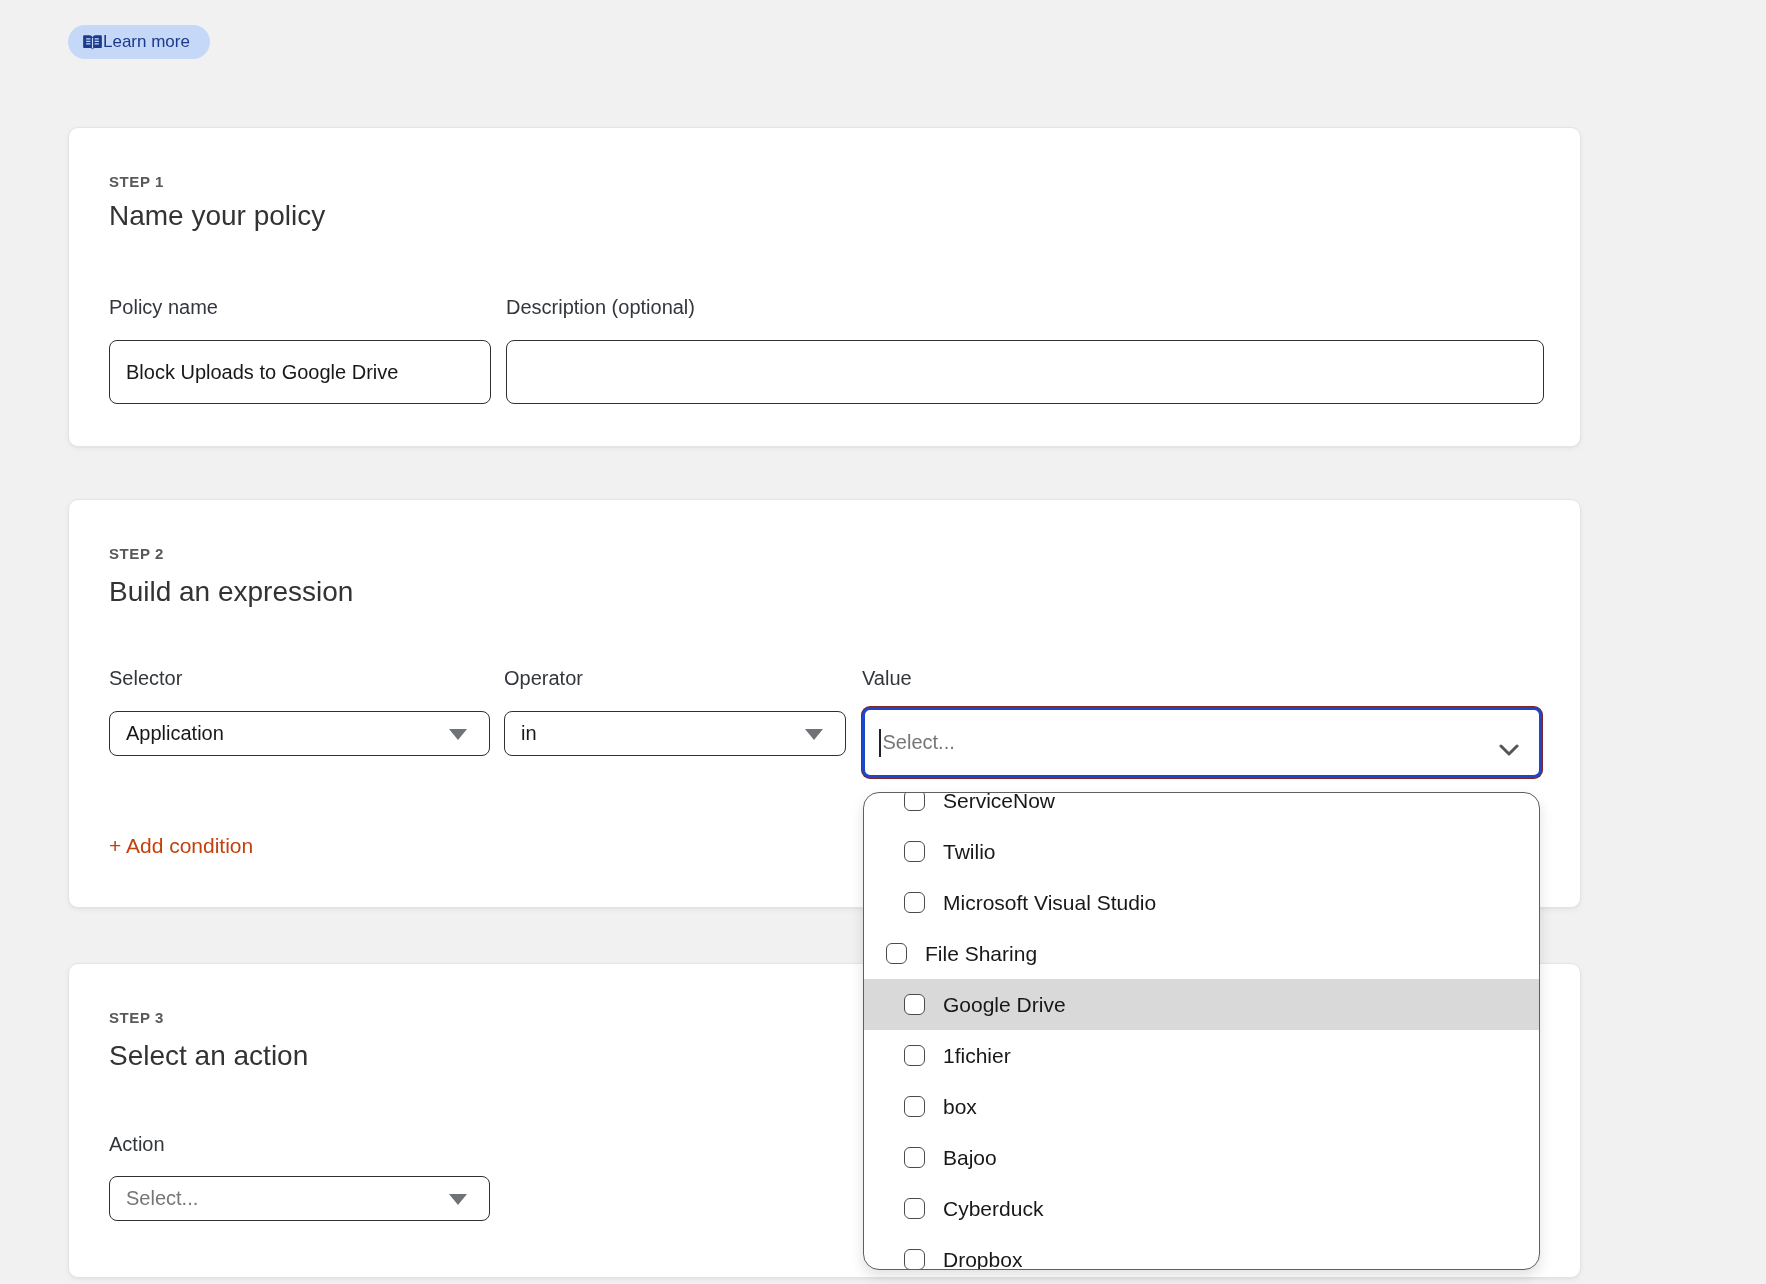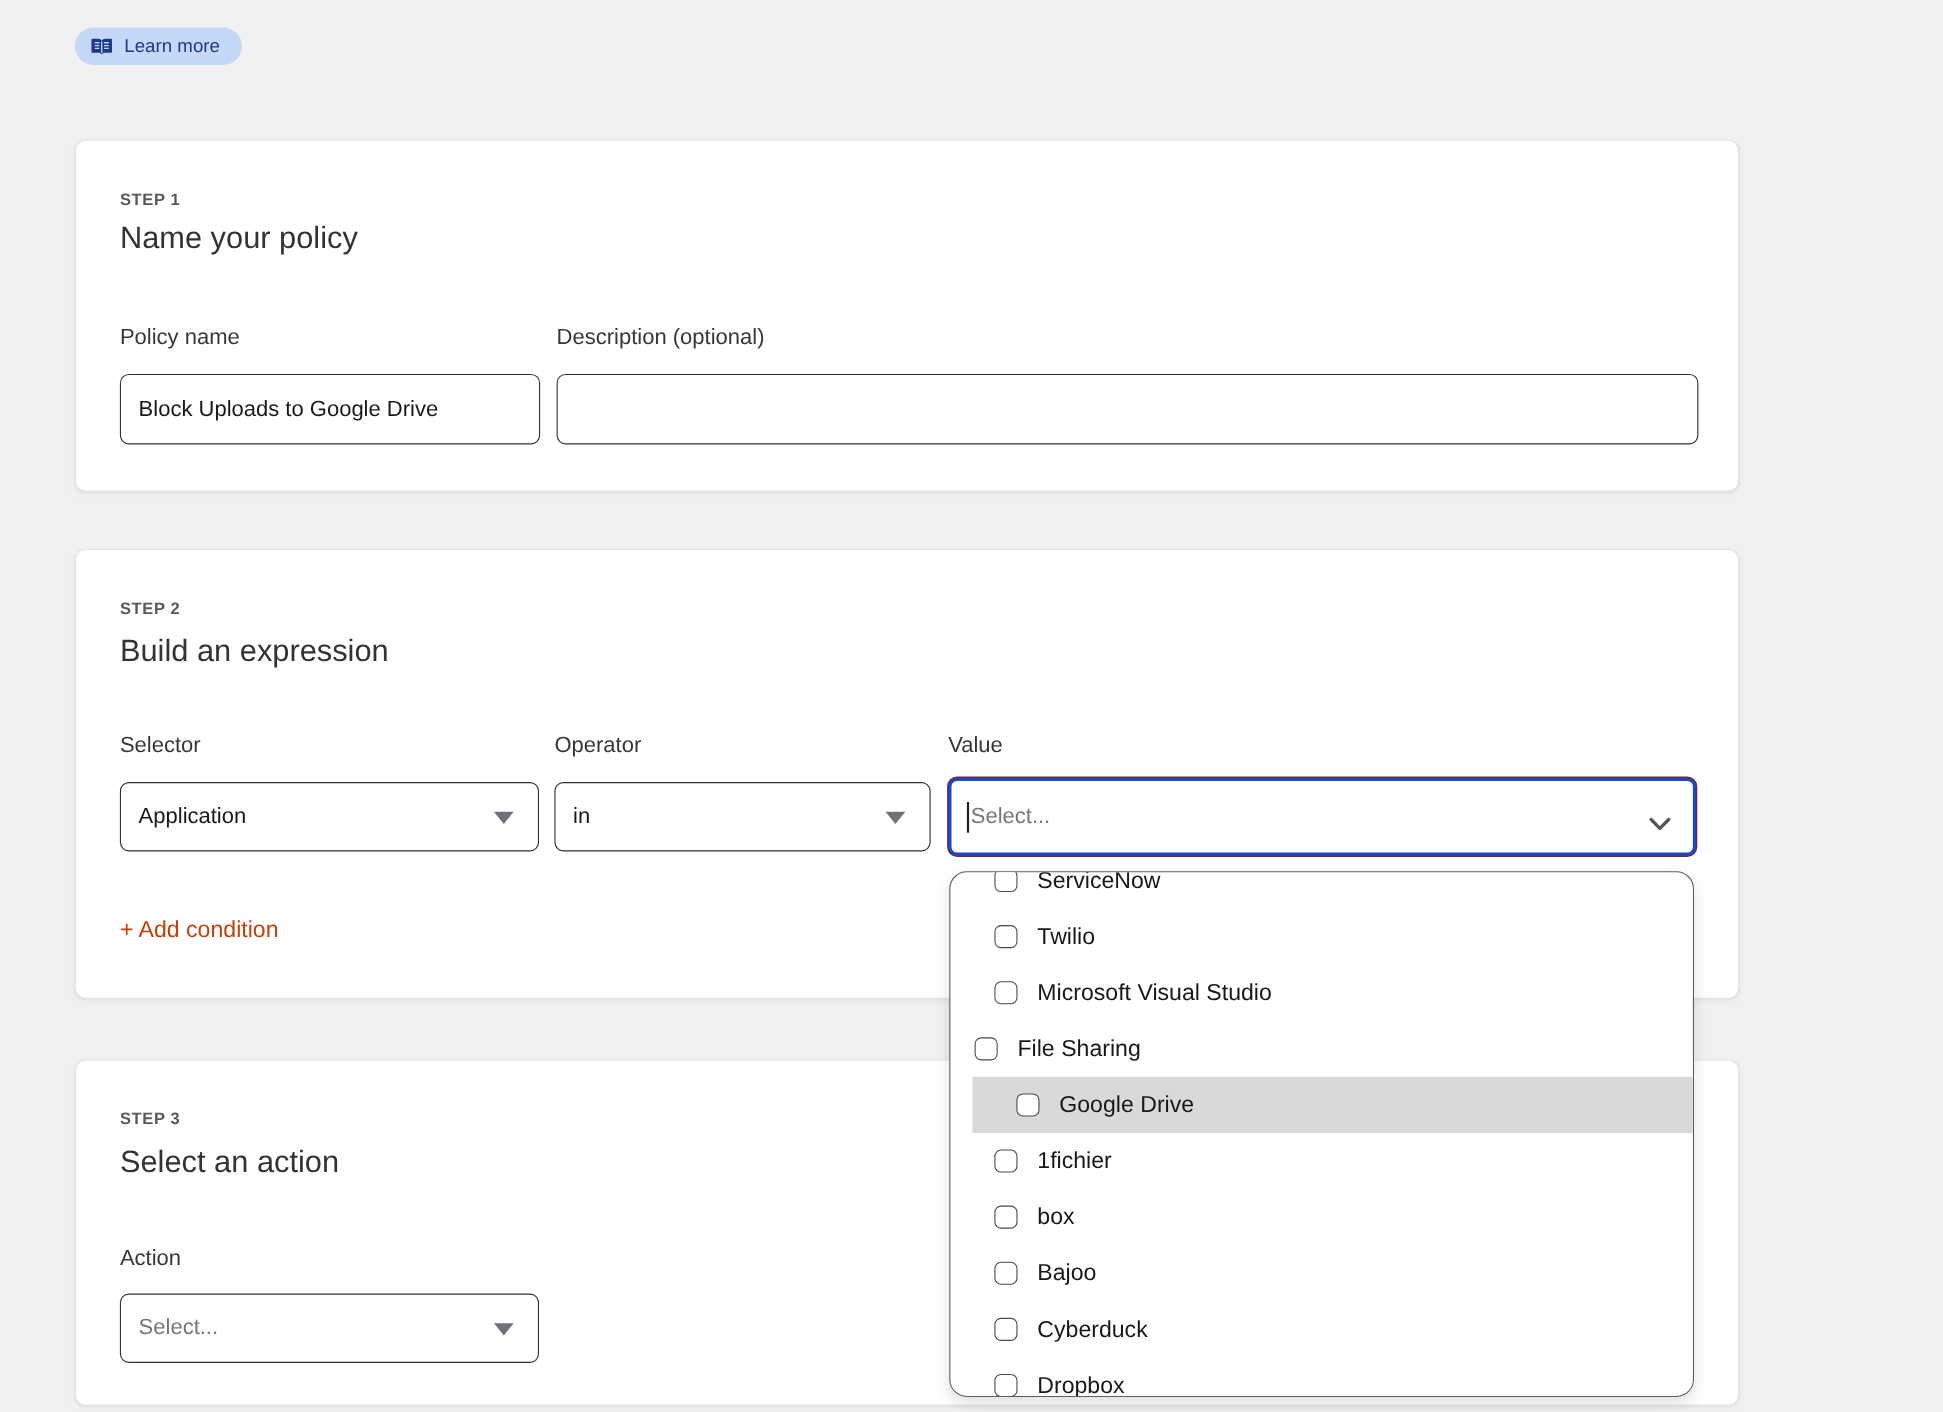--- a/index.html
+++ b/index.html
@@ -8,21 +8,21 @@
     background:#f1f1f2;
     font-family:"Liberation Sans", sans-serif;
     color:#333;
     position:relative;
   }
 
   
   .pill {
     position:absolute; left:68px; top:25px; height:34px;
     background:#c5d8f8; border-radius:17px;
-    display:flex; align-items:center; gap:10px;
+    display:flex; align-items:center; 
     padding:0 20px 0 14px;
     color:#1c398c; font-size:17px; font-weight:500;
     cursor:pointer; border:none;
   }
   .pill svg { display:block; }
 
   
   .card {
     position:absolute; left:68px; width:1513px;
     background:#fff;
@@ -49,21 +49,21 @@
   
   .text-input {
     position:absolute; top:212px; height:64px;
     border:1.5px solid #303030; border-radius:8px; background:#fff;
     font-family:"Liberation Sans", sans-serif;
     font-size:20px; color:#17181a; padding:0 16px; outline:none;
   }
 
   
   .select-box {
-    position:absolute; height:63px;
+    position:absolute; height:45px;
     border:1.5px solid #303030; border-radius:8px; background:#fff;
     display:flex; align-items:center; padding:0 16px;
     font-size:20px; color:#17181a; cursor:pointer;
   }
   .select-box .tri {
     position:absolute; right:22px; top:50%; margin-top:-5px;
     width:0; height:0;
     border-left:9px solid transparent; border-right:9px solid transparent;
     border-top:11px solid #6f7276;
   }
@@ -94,21 +94,21 @@
     position:absolute; left:863px; top:792px; width:677px; height:478px;
     background:#fff; border:1px solid #5f5f5f; border-radius:16px;
     box-shadow:0 6px 14px rgba(0,0,0,.12);
     overflow:hidden; z-index:5;
   }
   .dd-row {
     height:51px; display:flex; align-items:center; gap:18px;
     padding-left:40px; font-size:21px; color:#17181a; cursor:pointer;
   }
   .dd-row.category { padding-left:22px; }
-  .dd-row.highlighted { background:#d9d9d9;margin-left:20px; }
+  .dd-row.highlighted { background:#d9d9d9; }
   .dd-row.clipped { margin-top:-18px; }
   .dd-checkbox {
     width:21px; height:21px; flex:none;
     border:1.5px solid #4b4b4b; border-radius:6px; background:#fff;
   }
 </style>
 </head>
 <body>
 
 <button class="pill">

